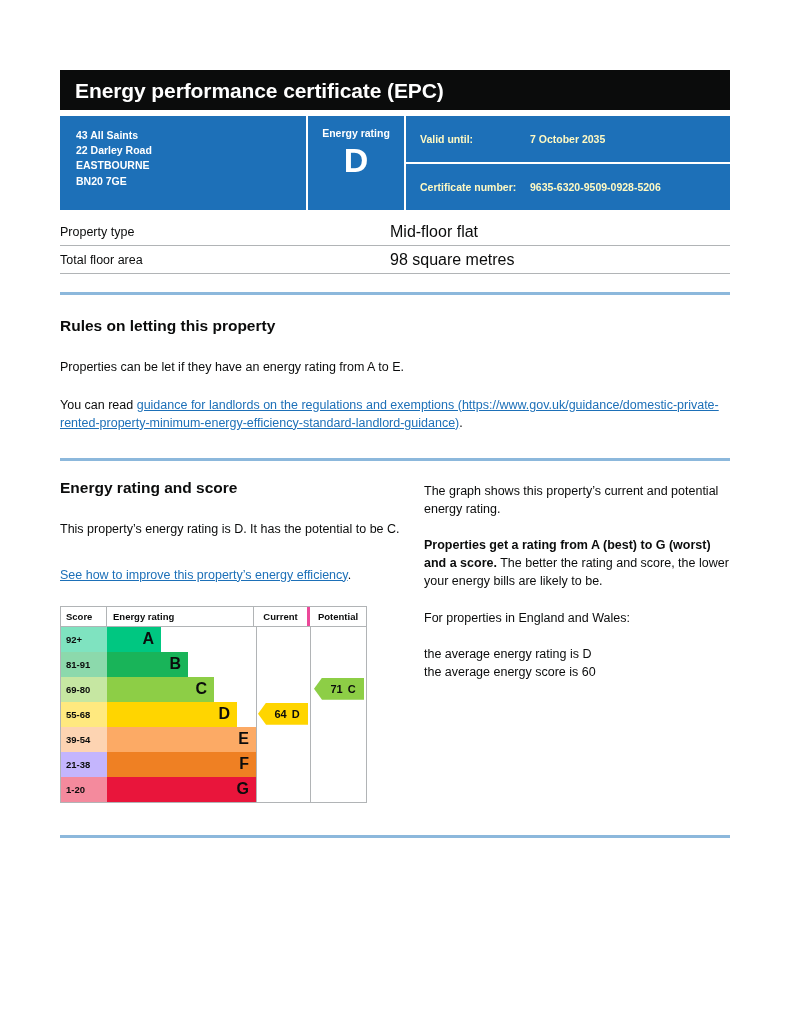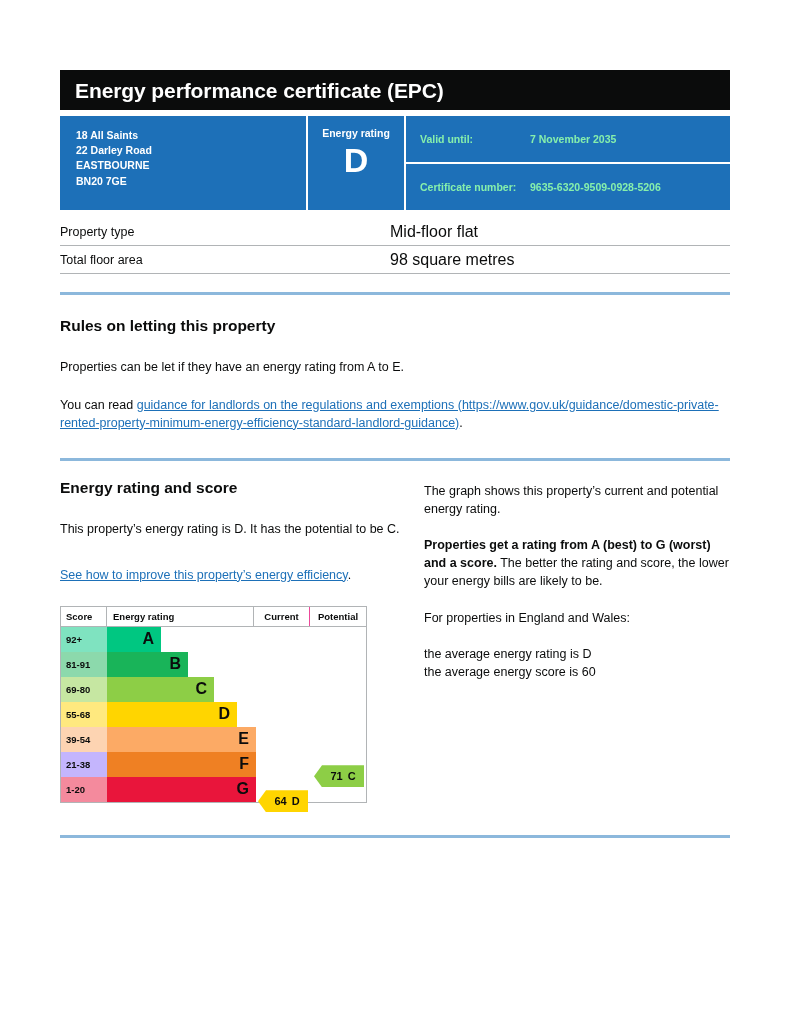--- a/index.html
+++ b/index.html
@@ -86,21 +86,21 @@
   .summary-right {
     background: #1d70b8;
     flex: 1;
     display: flex;
     flex-direction: column;
   }
   .sum-row {
     flex: 1;
     display: flex;
     align-items: center;
-    color: #86efac;
+    color: #fef9c3;
     padding-left: 14px;
   }
   .sum-row.first { border-bottom: 2px solid #ffffff; }
   .sum-key {
     width: 110px;
     font-size: 10.5px;
     font-weight: bold;
     line-height: 1.35;
   }
   .sum-val {
@@ -184,29 +184,29 @@
     display: flex; align-items: center;
   }
   .epc-head .h-rating {
     flex: 1;
     border-right: 1px solid #b1b4b6;
     padding-left: 6px;
     display: flex; align-items: center;
   }
   .epc-head .h-current {
     width: 56px;
-    border-right: 1px solid #ec4899;
+    border-right: 3px solid #ec4899;
     display: flex; align-items: center; justify-content: center;
   }
   .epc-head .h-potential {
     width: 56px;
     display: flex; align-items: center; justify-content: center;
   }
 
-  .epc-body { display: flex; align-items: center; }
+  .epc-body { display: flex; }
   .epc-bands { width: 195px; }
   .epc-col-current {
     width: 56px;
     border-left: 1px solid #b1b4b6;
     border-right: 1px solid #b1b4b6;
     position: relative;
   }
   .epc-col-potential {
     width: 56px;
     position: relative;
@@ -261,35 +261,35 @@
 
 <div class="page">
   <div class="content">
 
     <div class="title-bar">
       <h1>Energy performance certificate (EPC)</h1>
     </div>
 
     <div class="summary">
       <div class="summary-address">
-        <div>18 All Saints</div>
+        <div>43 All Saints</div>
         <div>22 Darley Road</div>
         <div>EASTBOURNE</div>
         <div>BN20 7GE</div>
       </div>
       <div class="sep-v"></div>
       <div class="summary-rating">
         <div class="lbl">Energy rating</div>
         <div class="letter">D</div>
       </div>
       <div class="sep-v"></div>
       <div class="summary-right">
         <div class="sum-row first">
           <div class="sum-key">Valid until:</div>
-          <div class="sum-val">7 November 2035</div>
+          <div class="sum-val">7 October 2035</div>
         </div>
         <div class="sum-row">
           <div class="sum-key">Certificate number:</div>
           <div class="sum-val">9635-6320-9509-0928-5206</div>
         </div>
       </div>
     </div>
 
     <div class="prop-table">
       <div class="prop-row">

